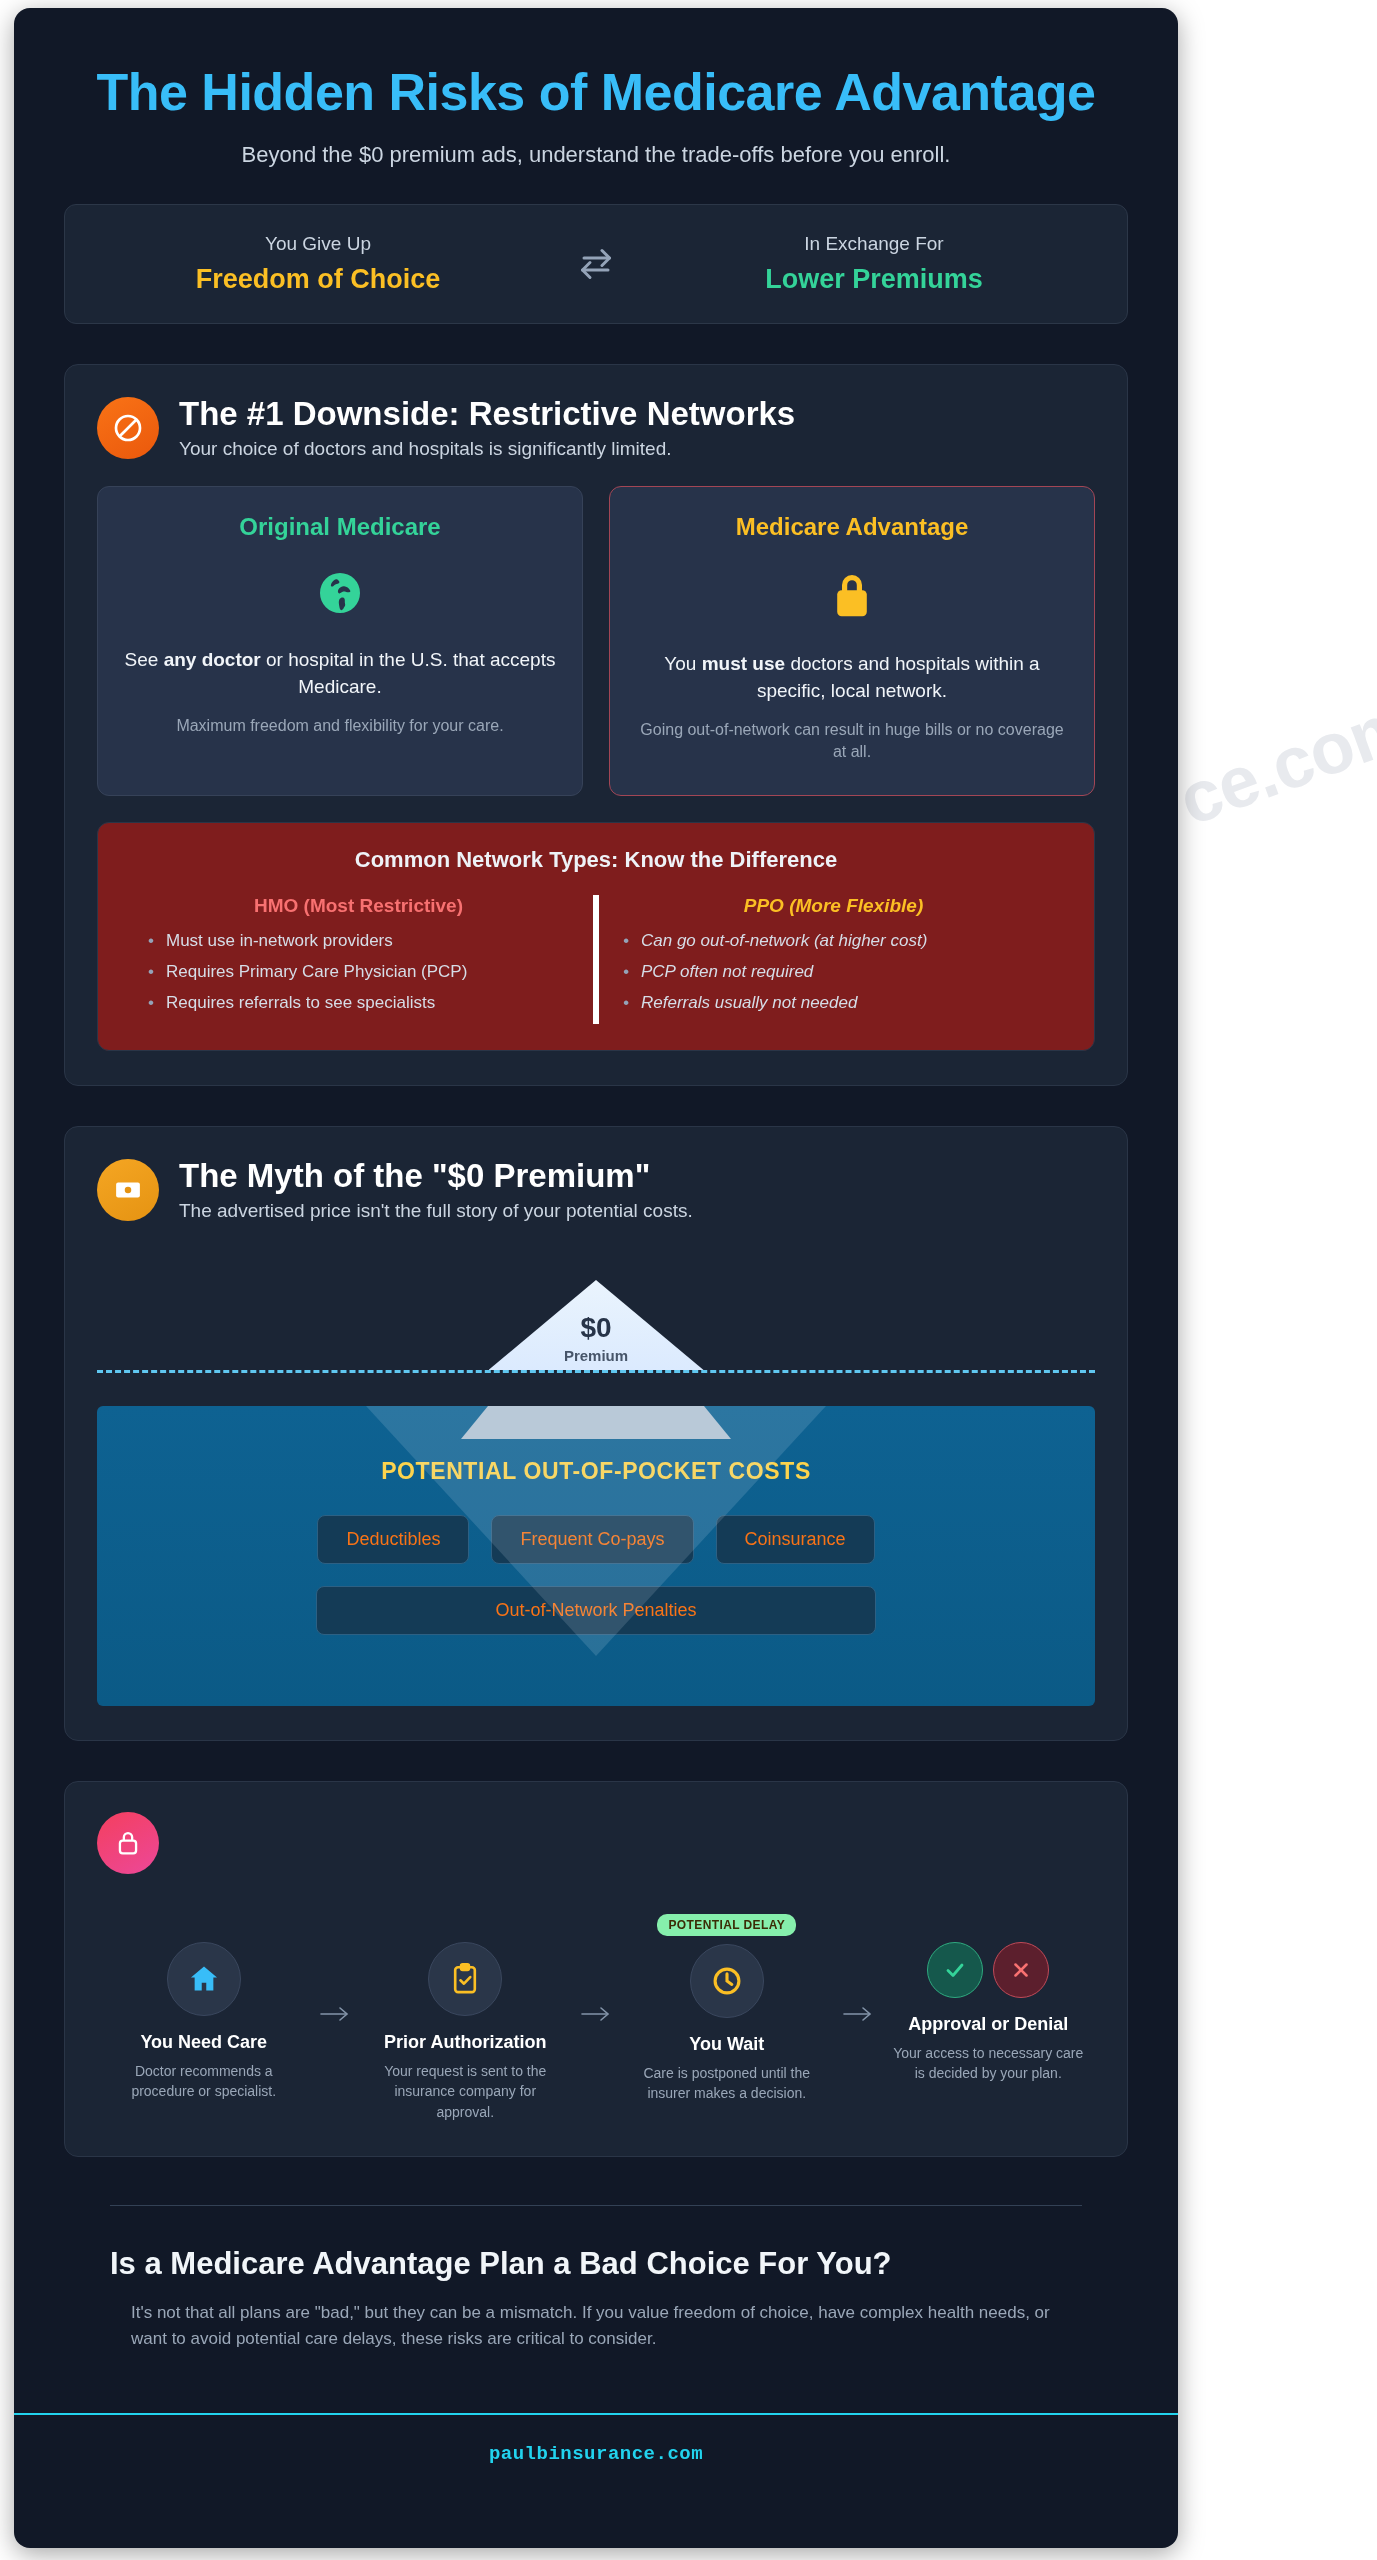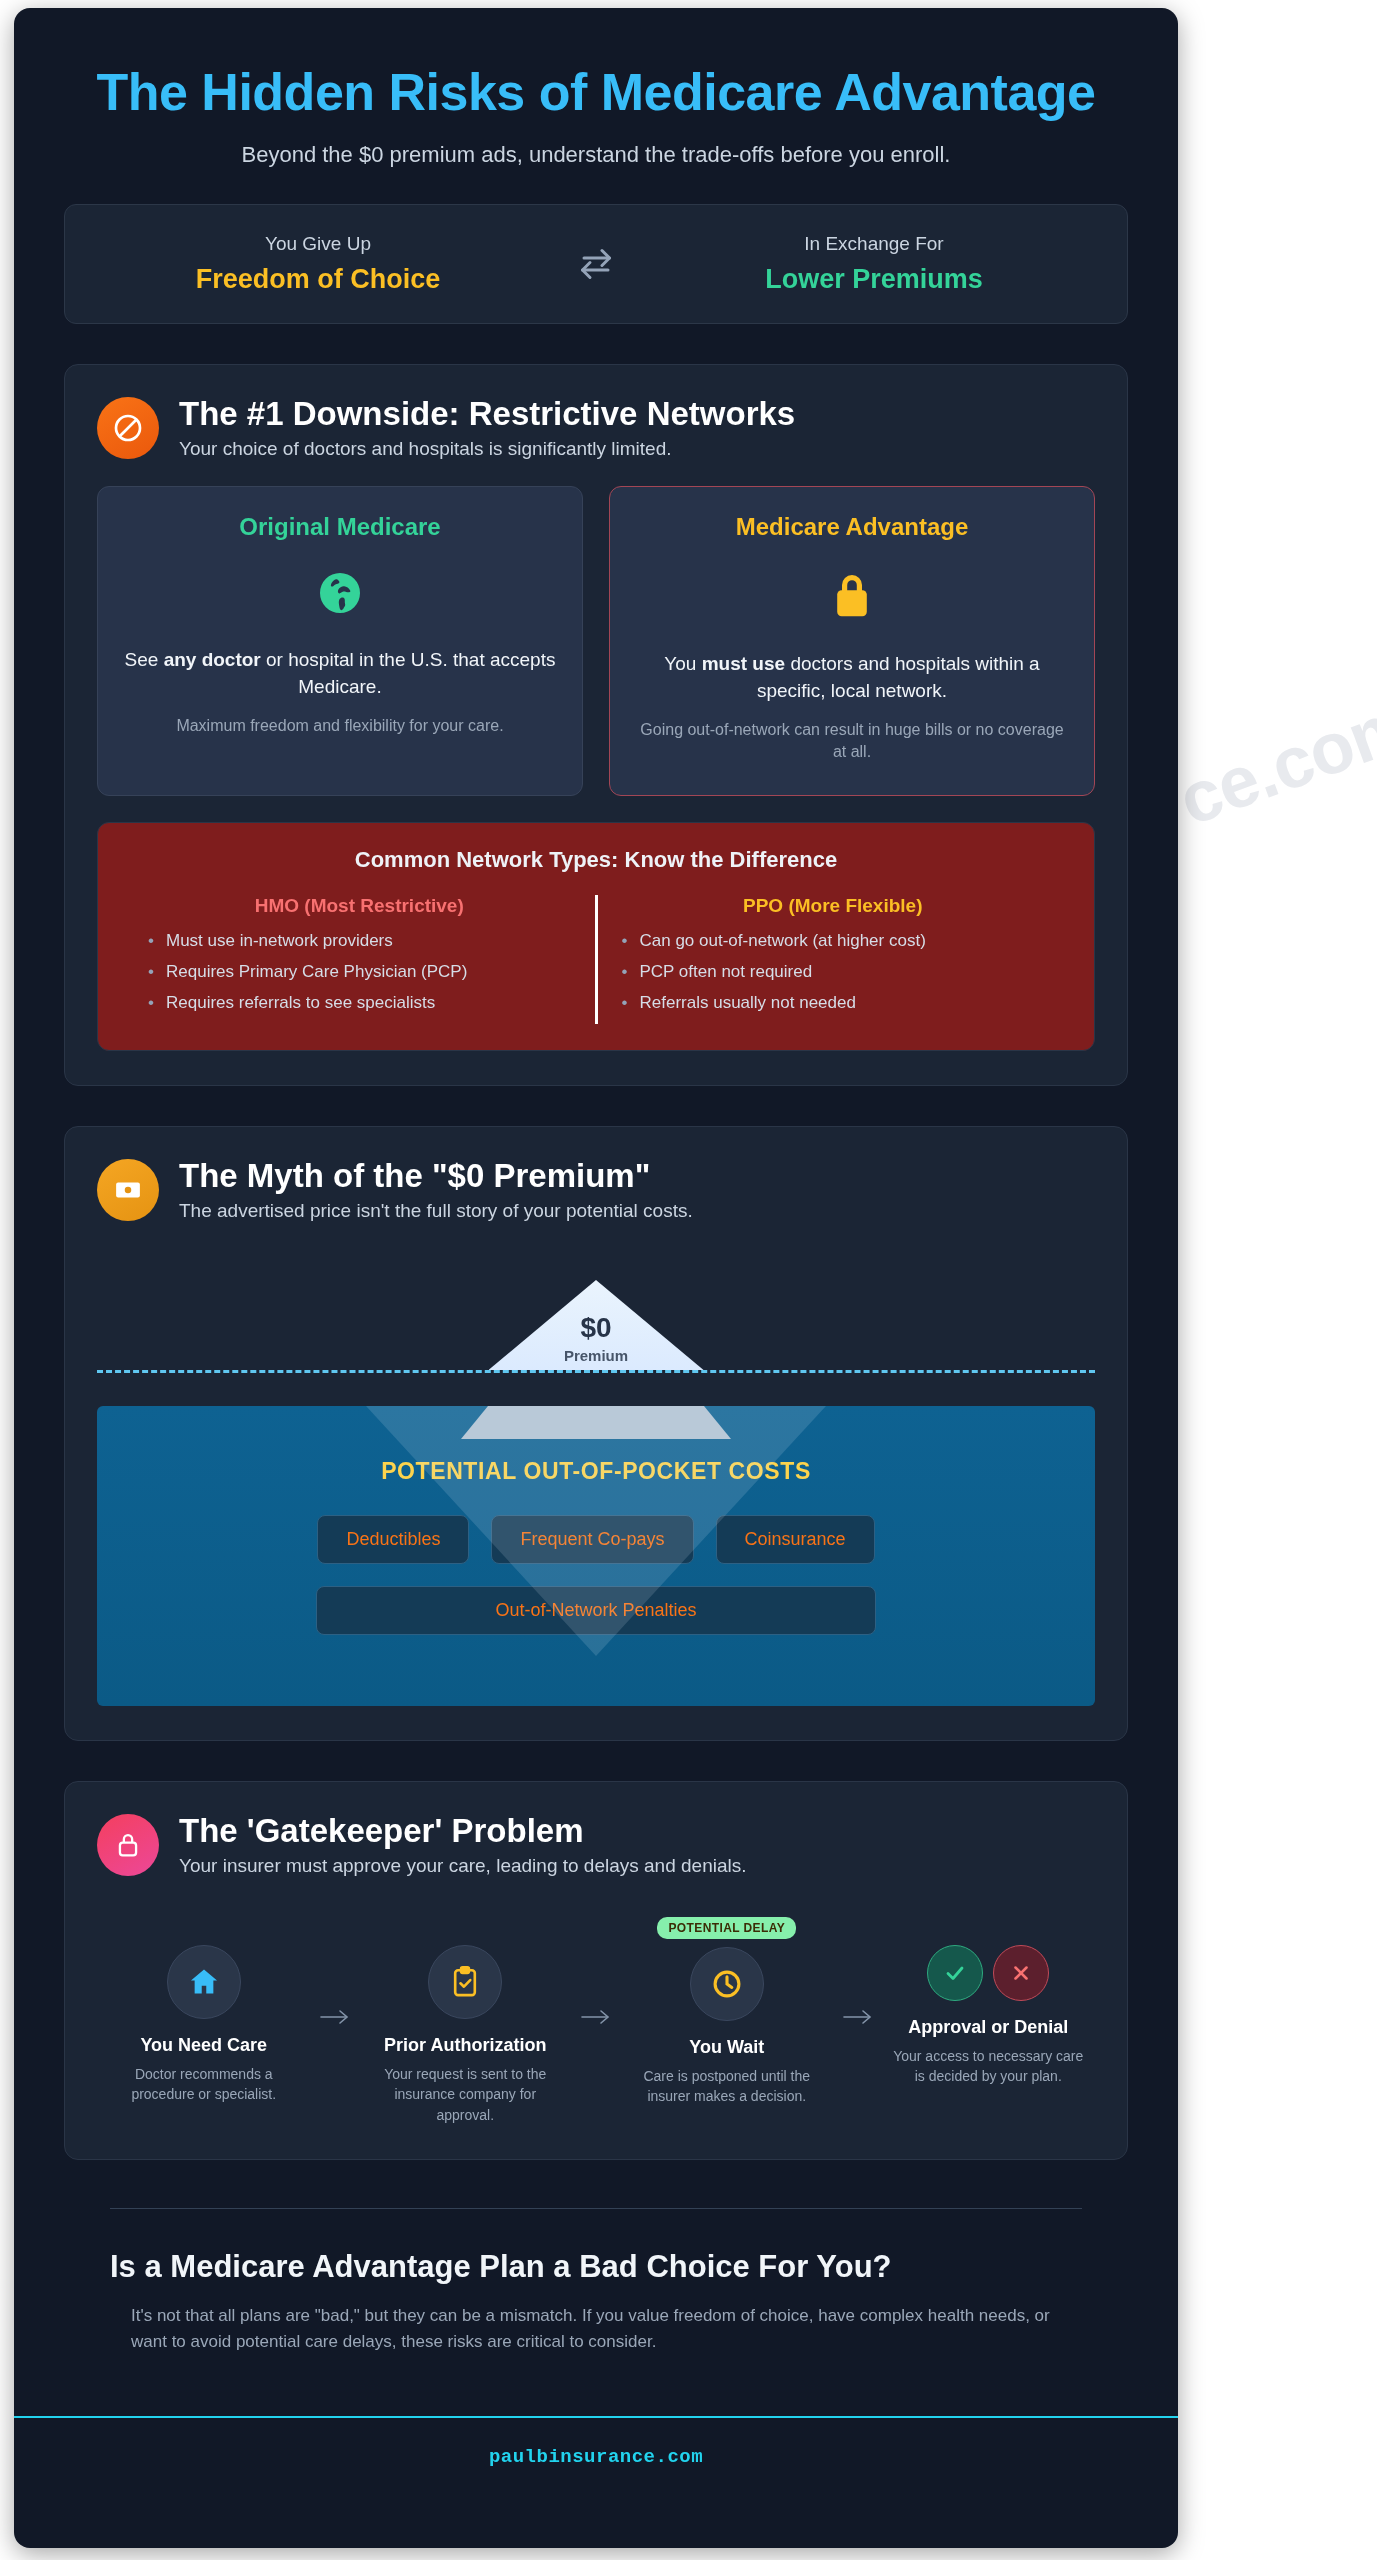--- a/index.html
+++ b/index.html
@@ -102,21 +102,21 @@
 
   
   .nettypes {
     margin-top: 26px; background: #7f1d1d;
     border: 1px solid #2a3547; border-radius: 12px;
     padding: 24px 26px 26px 26px;
   }
   .nettypes h4 { text-align: center; font-size: 22px; font-weight: 800; color: #eef2f7; }
   .netcols { display: flex; margin-top: 22px; }
   .netcol { flex: 1; padding: 0 22px; }
-  .netcol + .netcol { border-left: 3px solid #ffffff; }
+  .netcol + .netcol { border-left: 6px solid #ffffff; font-style: italic; }
   .netcol h5 { text-align: center; font-size: 19px; font-weight: 800; margin-bottom: 14px; }
   .hmo h5 { color: #f87171; }
   .ppo h5 { color: #fbbf24; }
   .netcol ul { list-style: none; }
   .netcol li { font-size: 17px; color: #d6dde7; margin: 11px 0; padding-left: 20px; position: relative; }
   .netcol li::before { content: "•"; position: absolute; left: 2px; color: #94a3b8; }
 
   
   .iceberg-wrap { margin-top: 58px; position: relative; }
   .berg-top {
@@ -337,24 +337,20 @@
       </div>
     </div>
 
     <div class="section">
       <div class="sec-head">
         <div class="sec-icon ic-lock">
           <svg width="28" height="30" viewBox="0 0 24 26" fill="none" stroke="#ffffff" stroke-width="2">
             <rect x="5" y="11" width="14" height="11" rx="2.4"></rect>
             <path d="M8.4 11V8a3.6 3.6 0 0 1 7.2 0v3"></path>
           </svg>
-        </div>
-        <div>
-          <div class="sec-title">The 'Gatekeeper' Problem</div>
-          <div class="sec-sub">Your insurer must approve your care, leading to delays and denials.</div>
         </div>
       </div>
 
       <div class="flow">
         <div class="step">
           <div class="spacer-badge"></div>
           <div class="bubble">
             <svg width="34" height="34" viewBox="0 0 24 24" fill="#38bdf8">
               <path d="M12 3.2 2.8 11h2.6v9.2h5v-5.6h3.2v5.6h5V11h2.6L12 3.2z"></path>
             </svg>

